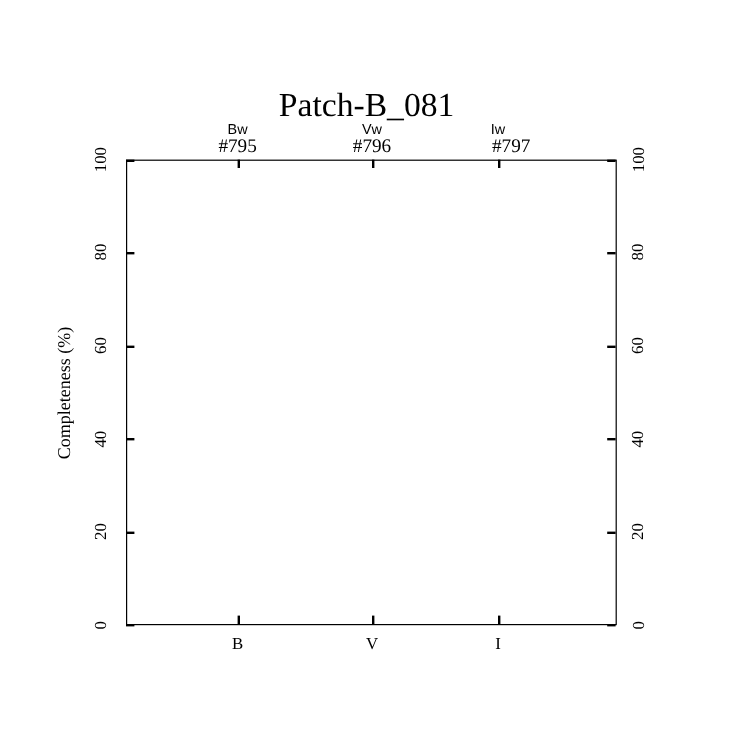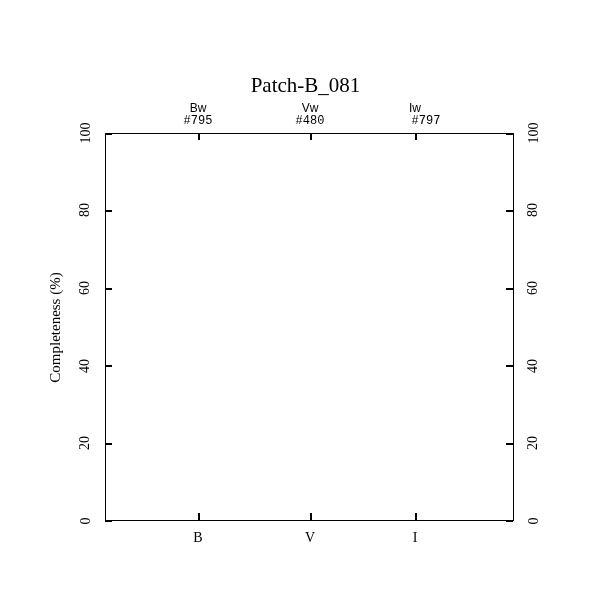--- a/index.html
+++ b/index.html
@@ -15,21 +15,21 @@
     position: absolute;
     width: 611px;
     height: 611px;
   }
   .title {
     position: absolute;
     top: 73px;
     left: 0;
     width: 611px;
     text-align: center;
-    font-size: 21px;
+    font-size: 28px;
     font-family: "Times New Roman", serif;
   }
   .plot-area {
     position: absolute;
     left: 105px;
     top: 133px;
     width: 409px;
     height: 388px;
     border: 1.5px solid black;
     box-sizing: border-box;
@@ -116,22 +116,22 @@
   .top-label-filter {
     position: absolute;
     top: 101px;
     font-size: 12px;
     font-family: Liberation Sans, sans-serif;
     transform: translateX(-50%);
   }
   .top-label-num {
     position: absolute;
     top: 114px;
-    font-size: 12px;
-    font-family: Liberation Mono, monospace;
+    font-size: 16px;
+    font-family: Liberation Serif, serif;
     transform: translateX(-50%);
   }
 </style>
 </head>
 <body>
 
 <div class="chart-container">
 
   <div class="title">Patch-B_081</div>
 
@@ -202,16 +202,16 @@
 
   <div class="xtick-label" style="left:198px">B</div>
   <div class="xtick-label" style="left:310px">V</div>
   <div class="xtick-label" style="left:415px">I</div>
 
   <div class="top-label-filter" style="left:198px">Bw</div>
   <div class="top-label-filter" style="left:310px">Vw</div>
   <div class="top-label-filter" style="left:415px">Iw</div>
 
   <div class="top-label-num" style="left:198px">#795</div>
-  <div class="top-label-num" style="left:310px">#480</div>
+  <div class="top-label-num" style="left:310px">#796</div>
   <div class="top-label-num" style="left:426px">#797</div>
 
 </div>
 
 </body></html>

